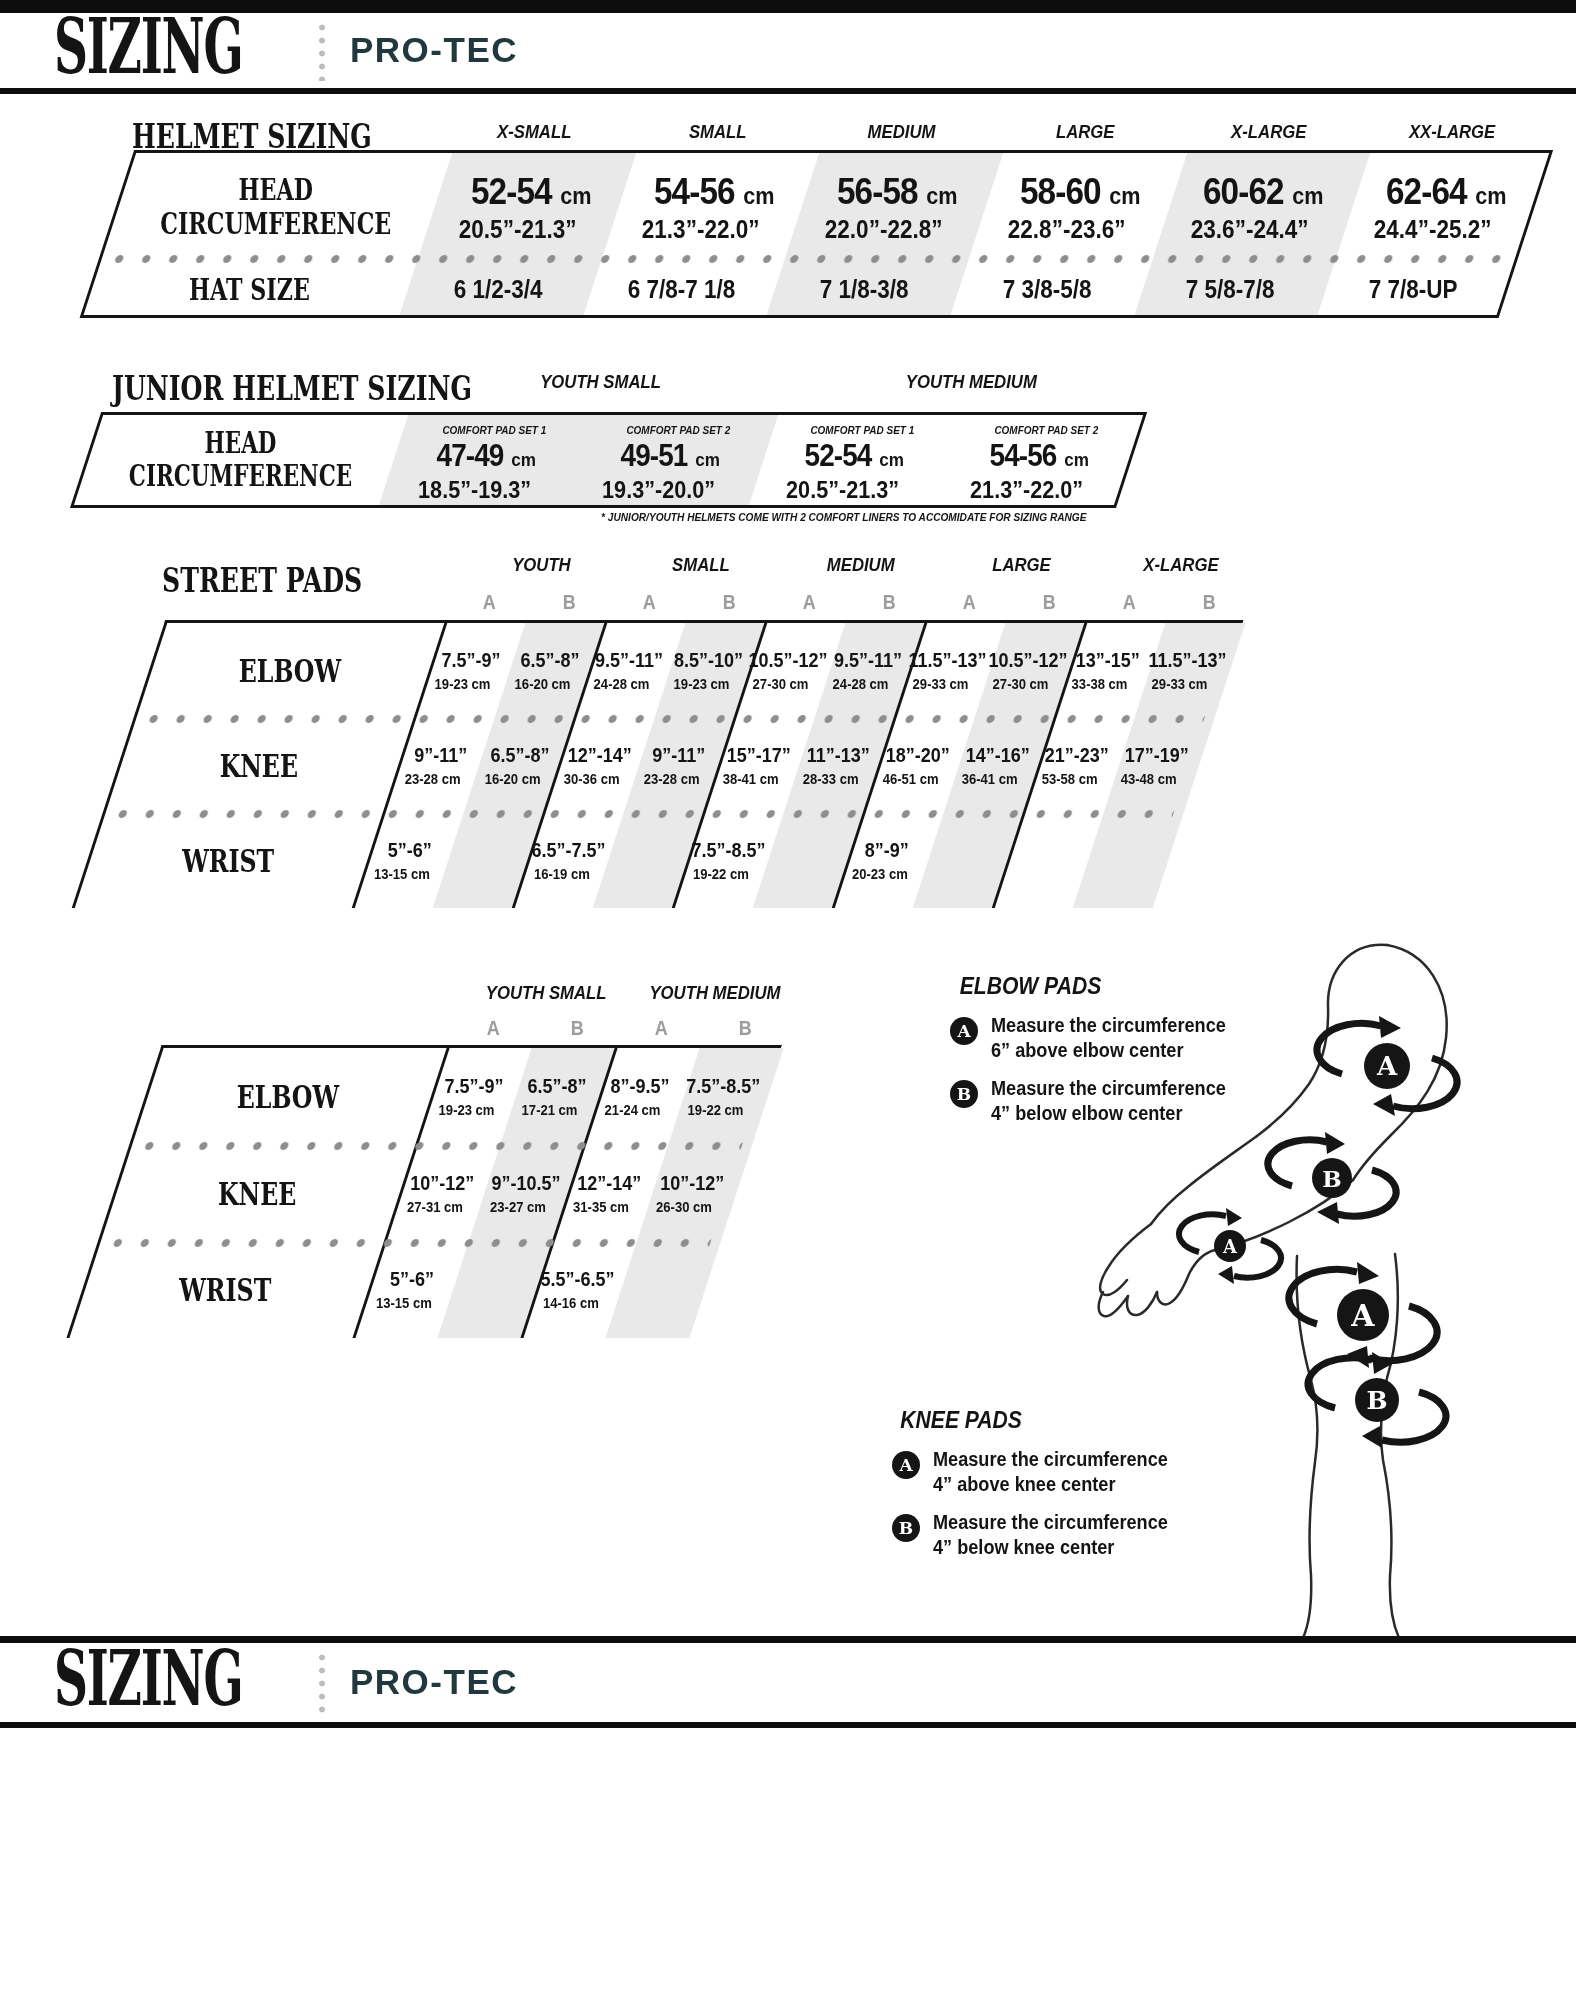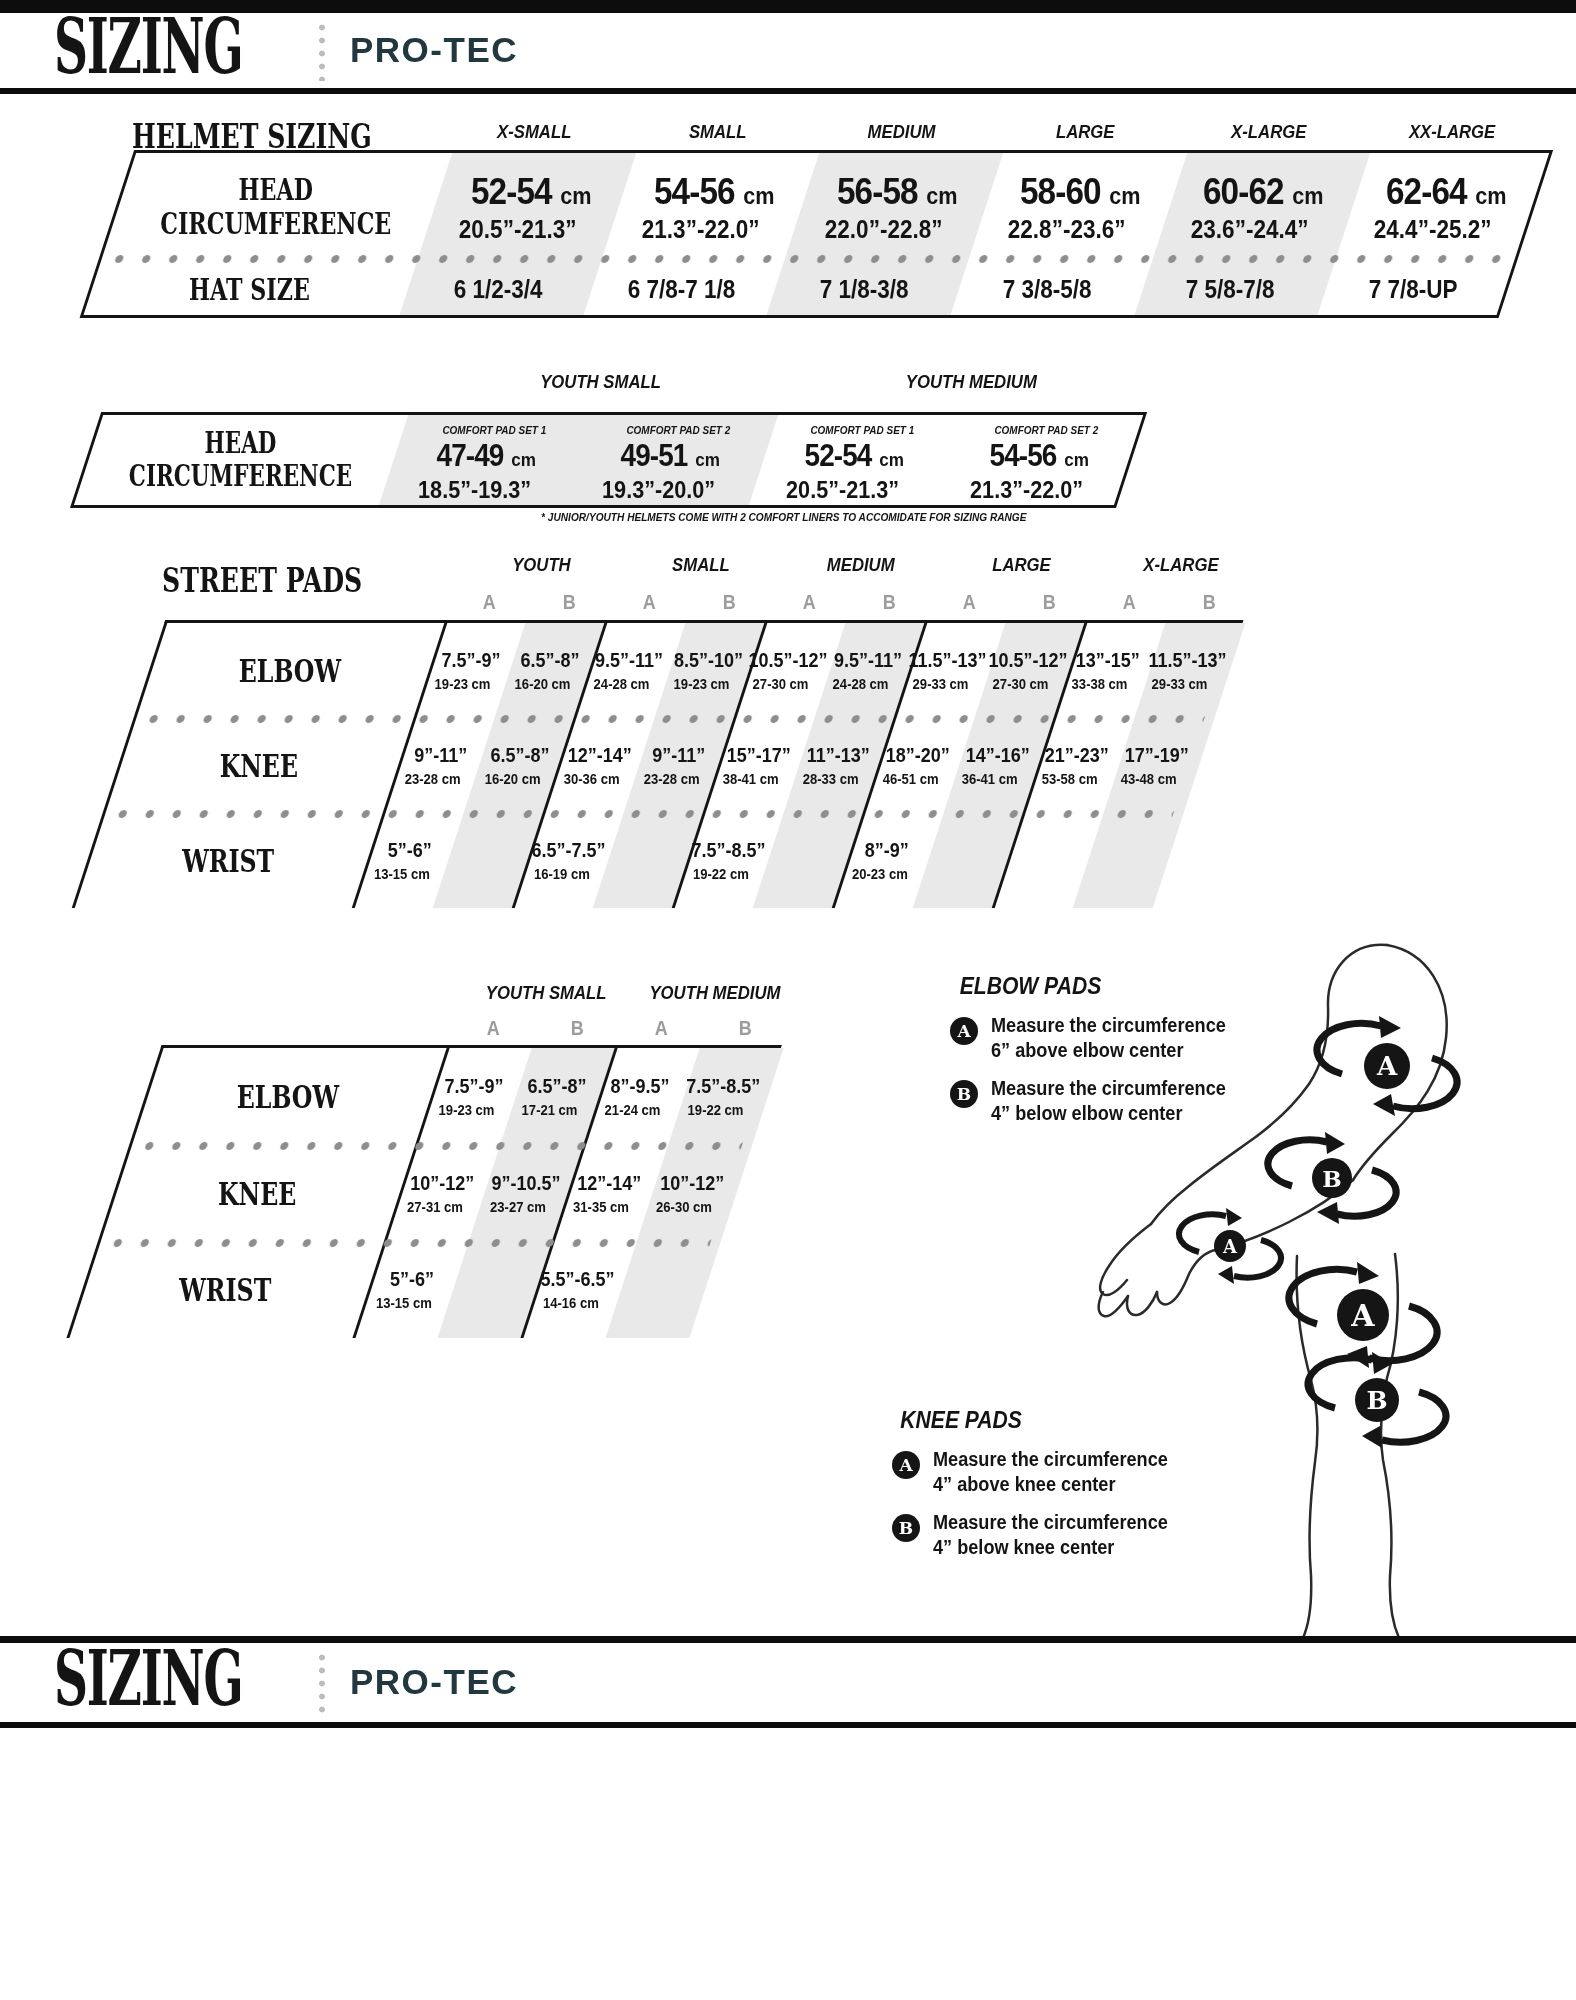--- a/index.html
+++ b/index.html
@@ -168,20 +168,23 @@
         <div class="cellv hw">
             <span class="unsk"><span class="n sz-hat">7 5/8-7/8</span></span>
           </div>
         <div class="cellv hw">
             <span class="unsk"><span class="n sz-hat">7 7/8-UP</span></span>
           </div>
       </div>
     </div>
   </div>
 
+  <div class="sec-title" style="left:112px;top:370px;">
+    <span class="slab slabL">JUNIOR HELMET SIZING</span>
+  </div>
 
   <div class="skewbox" style="left:95px;top:360px;width:1046px;height:142px;">
     <div class="prow" style="top:8px;left:305px;height:28px;align-items:center;">
       <div class="cellv" style="width:370px;">
           <span class="unsk"><span class="ital ghead">YOUTH SMALL</span></span>
         </div>
       <div class="cellv" style="width:370px;">
           <span class="unsk"><span class="ital ghead">YOUTH MEDIUM</span></span>
         </div>
     </div>
@@ -210,21 +213,21 @@
           <div class="unsk mt2"><span class="n sz-jin">20.5”-21.3”</span></div>
         </div>
         <div class="cellv jw" style="justify-content:flex-start;padding-top:5px;">
           <div class="unsk"><span class="n sz-set">COMFORT PAD SET 2</span></div>
           <div class="unsk"><span class="n sz-jcm">54-56</span><span class="n sz-jcmsuf">cm</span></div>
           <div class="unsk mt2"><span class="n sz-jin">21.3”-22.0”</span></div>
         </div>
       </div>
     </div>
   </div>
-  <div class="abs" style="left:508px;top:507px;width:612px;">
+  <div class="abs" style="left:508px;top:507px;width:612px;text-align:right;">
     <span class="ital" style="font-size:11.5px;">* JUNIOR/YOUTH HELMETS COME WITH 2 COMFORT LINERS TO ACCOMIDATE FOR SIZING RANGE</span>
   </div>
 
   <div class="sec-title" style="left:162px;top:562px;">
     <span class="slab slabL">STREET PADS</span>
   </div>
 
   <div class="skewbox" style="left:132px;top:540px;width:1078px;height:365px;">
     <div class="prow" style="top:12px;left:278px;height:26px;align-items:center;">
       <div class="cellv" style="width:160px;">

